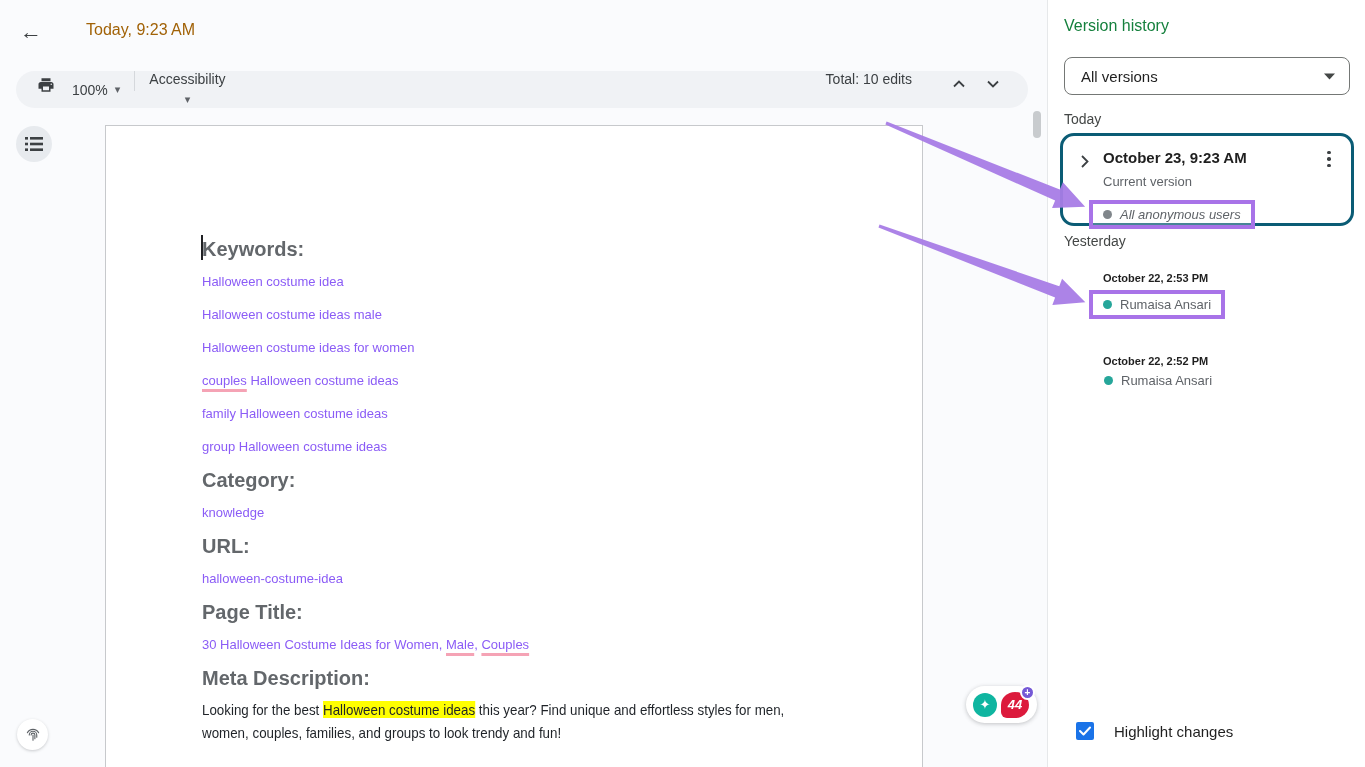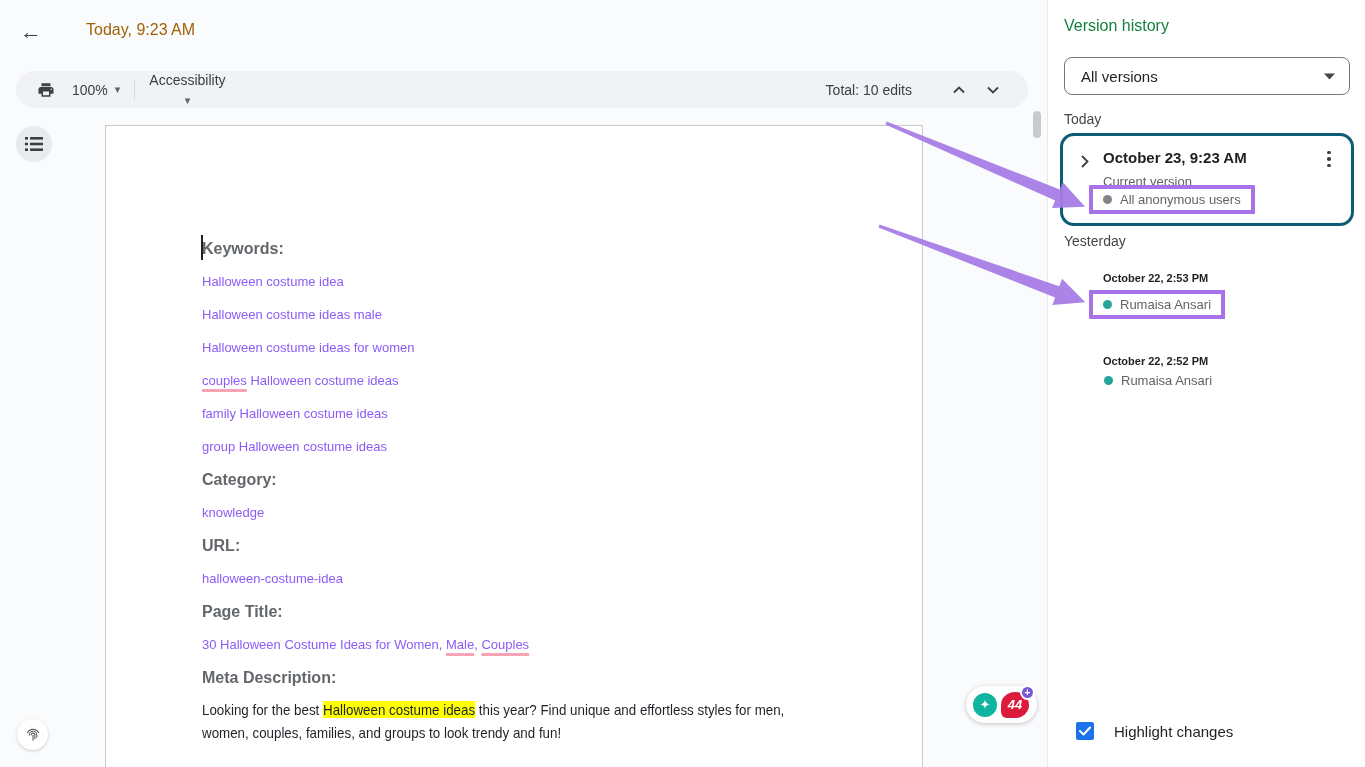--- a/index.html
+++ b/index.html
@@ -9,21 +9,21 @@
 
   
   .main { position:absolute; left:0; top:0; width:1047px; height:767px; background:#fafbfd; }
 
   .top-header { position:absolute; left:0; top:0; width:100%; height:62px; }
   .back-btn { position:absolute; left:16px; top:17px; width:30px; height:30px; border:none;
     background:transparent; font-size:22px; color:#3c4043; cursor:pointer; line-height:30px; }
   .header-title { position:absolute; left:86px; top:21px; font-size:16px; color:#a16207; }
 
   .toolbar { position:absolute; left:16px; top:71px; width:1012px; height:37px;
-    background:#f0f2f5; border-radius:19px; display:flex; align-items:center; padding:0 22px 0 16px; }
+    background:#f0f2f5; border-radius:19px; display:flex; padding:0 22px 0 16px; }
   .tb-icon-btn { width:28px; height:28px; border:none; background:transparent; cursor:pointer;
     display:flex; align-items:center; justify-content:center; }
   .tb-zoom { display:flex; align-items:center; gap:7px; margin-left:12px; font-size:14px;
     color:#3c4043; cursor:pointer; }
   .caret { font-size:11px; color:#5f6368; }
   .tb-divider { width:1px; height:20px; background:#d5d8dc; margin:0 14px; }
   .tb-accessibility { display:flex; align-items:center; gap:6px; font-size:14px; color:#3c4043; cursor:pointer;flex-direction:column; }
   .tb-spacer { flex:1; }
   .tb-edits { font-size:14px; color:#3c4043; margin-right:26px; }
   .tb-nav { width:26px; height:26px; border:none; background:transparent; cursor:pointer;
@@ -31,21 +31,21 @@
 
   .outline-btn { position:absolute; left:16px; top:126px; width:36px; height:36px; border-radius:50%;
     background:#e7eaee; border:none; cursor:pointer; display:flex; align-items:center; justify-content:center; }
   .fingerprint-btn { position:absolute; left:17px; top:719px; width:31px; height:31px; border-radius:50%;
     background:#fff; border:none; cursor:pointer; box-shadow:0 1px 3px rgba(60,64,67,.25);
     display:flex; align-items:center; justify-content:center; }
 
   .page { position:absolute; left:105px; top:125px; width:818px; height:643px; background:#fff;
     border:1px solid #c7c9cc; }
   .page-content { padding:104px 60px 0 96px; }
-  .doc-h { font-size:16px; font-weight:bold; color:#63676b; line-height:26px; margin:6px 0 7px; }
+  .doc-h { font-size:20px; font-weight:bold; color:#63676b; line-height:26px; margin:6px 0 7px; }
   .doc-p { font-size:13px; color:#8b5cf6; line-height:26px; margin:0 0 7px; }
   .doc-meta { font-size:15px; color:#1f2328; line-height:23px; margin:0; width:700px;
     transform:scaleX(0.89); transform-origin:0 0; }
   .chg { text-decoration:underline; text-decoration-color:#f5a3b5; text-decoration-thickness:2.5px;
     text-underline-offset:4px; }
   .hl { background:#ffff00; }
   .caret-bar { position:absolute; left:95px; top:109px; width:2px; height:25px; background:#202124; }
 
   .scroll-thumb { position:absolute; left:1033px; top:111px; width:8px; height:27px;
     border-radius:4px; background:#c8cbce; cursor:pointer; }
@@ -79,21 +79,21 @@
     background:transparent; cursor:pointer; display:flex; align-items:center; justify-content:center; }
   .card-title { position:absolute; left:40px; top:13px; font-size:15px; font-weight:bold; color:#1f1f1f; }
   .kebab-btn { position:absolute; right:10px; top:11px; width:24px; height:24px; border:none;
     background:transparent; cursor:pointer; display:flex; flex-direction:column; align-items:center;
     justify-content:center; gap:3px; }
   .kebab-btn i { width:3.5px; height:3.5px; border-radius:50%; background:#3c4043; }
   .card-sub { position:absolute; left:40px; top:38px; font-size:13px; color:#5f6368; }
 
   .anno-box { border:4px solid #a873e8; display:inline-flex; align-items:center; gap:8px;
     padding:0 10px; height:29px; background:rgba(255,255,255,.25); }
-  .anno-box.in-card { position:absolute; left:26px; top:49px; }
+  .anno-box.in-card { position:absolute; left:26px; top:64px;font-style:italic; }
   .user-dot { width:9px; height:9px; border-radius:50%; flex:0 0 auto; }
   .dot-gray { background:#80868b; }
   .dot-teal { background:#26a69a; }
   .user-name { font-size:13px; color:#5f6368; white-space:nowrap; }
 
   .v-entry-title { position:absolute; left:55px; font-size:11px; font-weight:bold; color:#1f1f1f; cursor:pointer; }
   .v2-box { position:absolute; left:41px; top:290px; }
   .v3-user { position:absolute; left:56px; top:373px; display:flex; align-items:center; gap:8px; cursor:pointer; }
 
   .hl-row { position:absolute; left:28px; top:722px; display:flex; align-items:center; gap:20px; }

